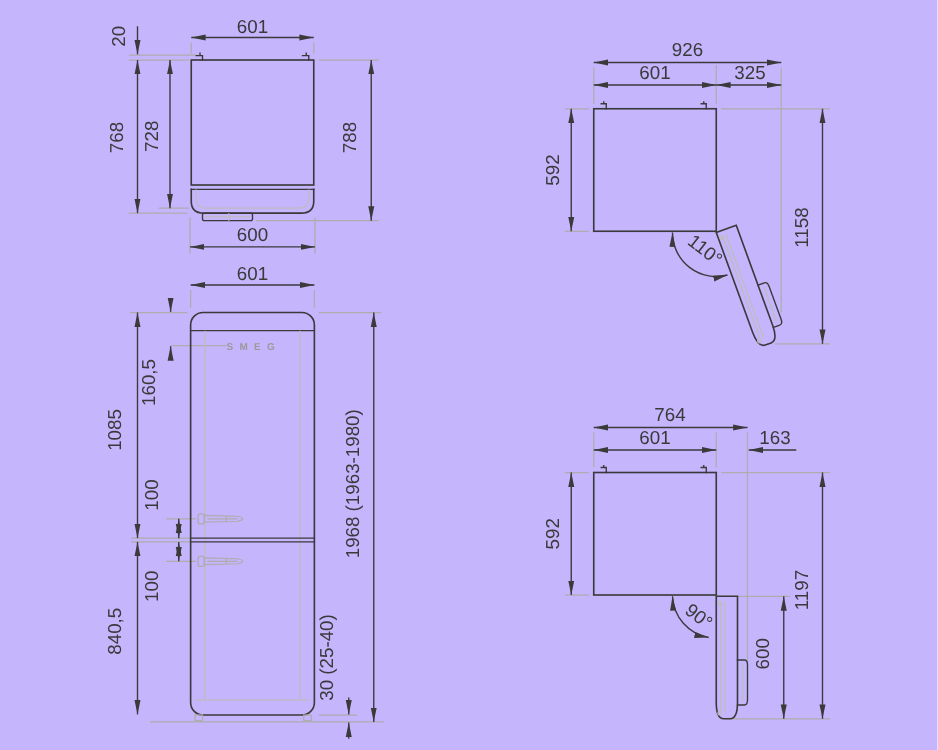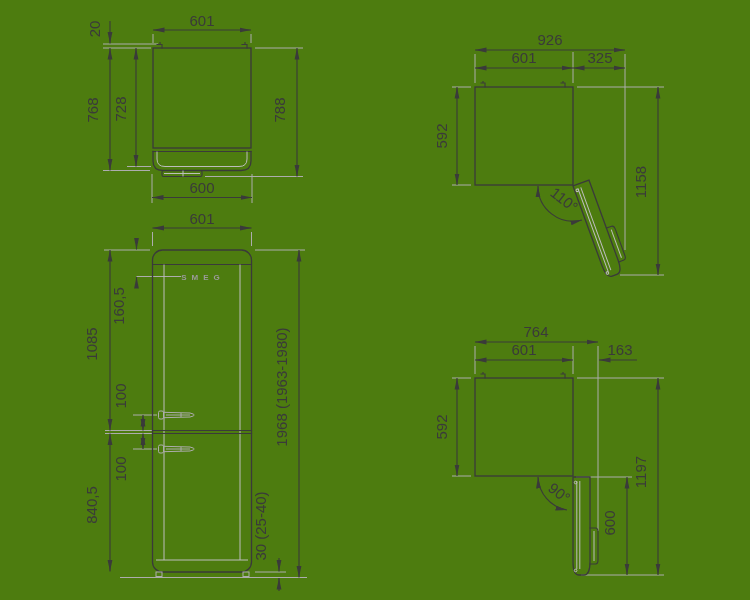--- a/index.html
+++ b/index.html
@@ -1,16 +1,16 @@
 <!DOCTYPE html>
 <html><head>
 <meta charset="utf-8">
 <style>
   html,body{margin:0;padding:0;background:#ffffff;}
-  #stage{position:relative;width:750px;height:600px;background:#4d7c0f;overflow:hidden;}
+  #stage{position:relative;width:750px;height:600px;background:#c4b5fd;overflow:hidden;}
   svg{display:block;}
   
   .ln{stroke:#3a3a3a;stroke-width:1.3;fill:none;stroke-linecap:square;}
   .ln2{stroke:#3a3a3a;stroke-width:1.1;fill:none;stroke-linecap:square;}
   
   .dim{stroke:#3a3a3a;stroke-width:1.1;fill:none;}
   
   .ext{stroke:#adadad;stroke-width:1;fill:none;}
   .lt{stroke:#bdbdbd;stroke-width:1;fill:none;}
   text{font-family:"Liberation Sans","DejaVu Sans",sans-serif;font-size:15px;fill:#3a3a3a;}

